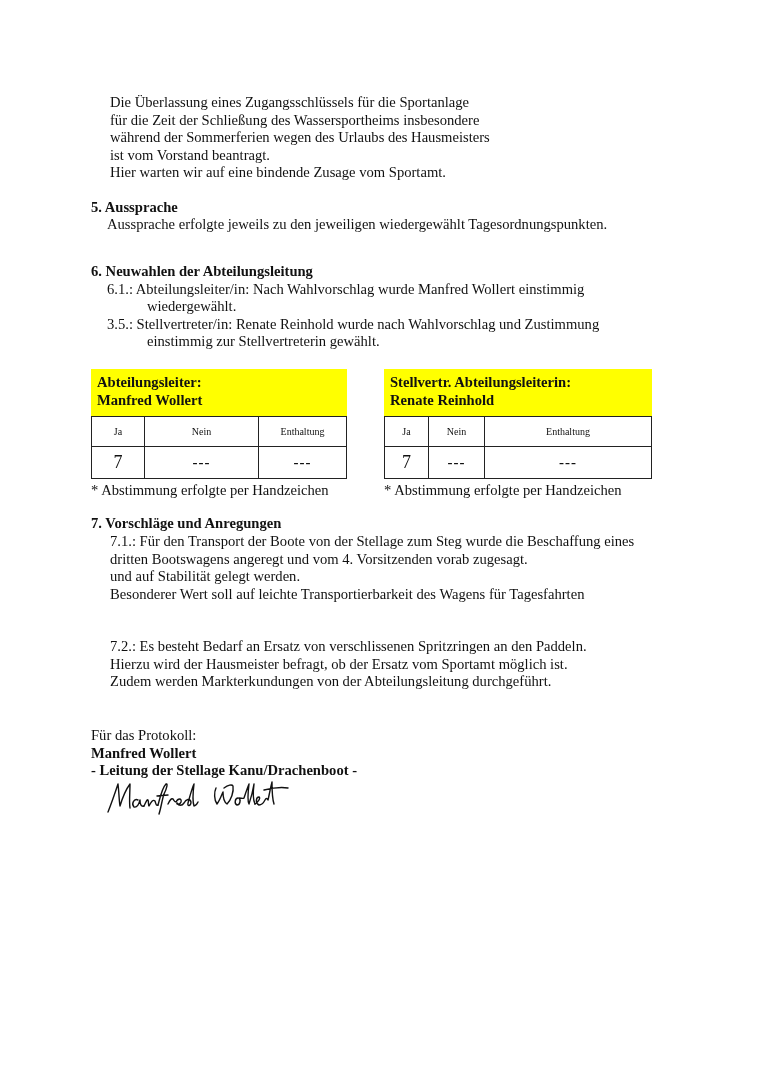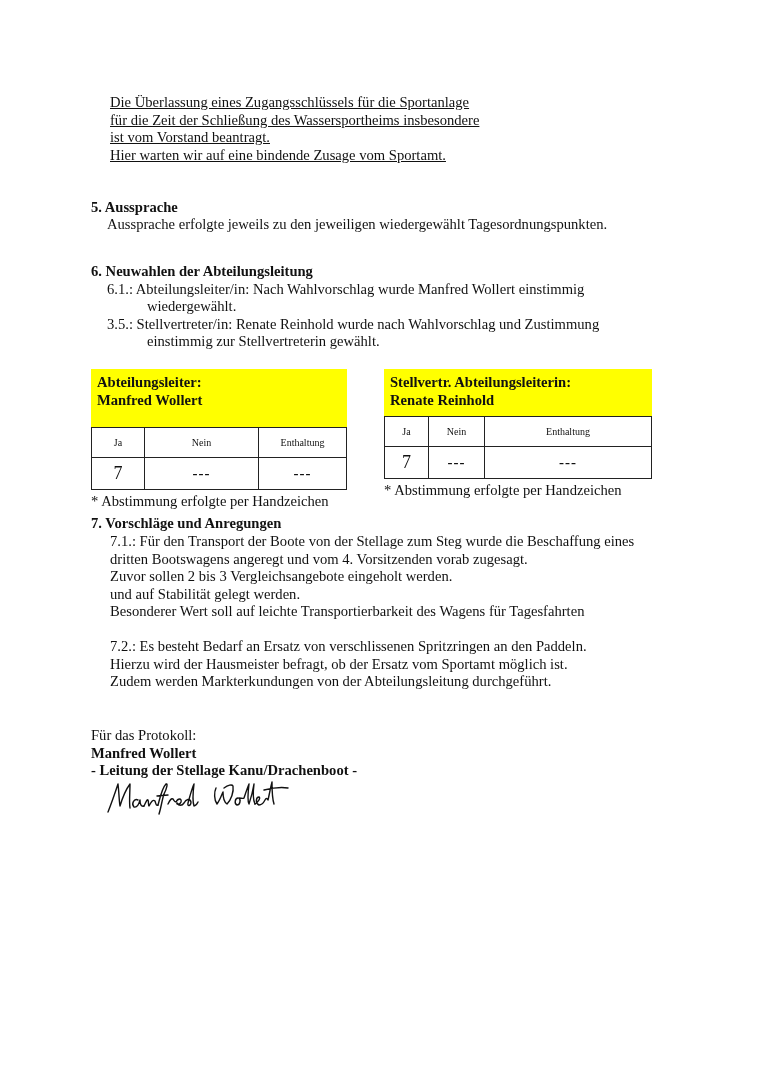--- a/index.html
+++ b/index.html
@@ -24,38 +24,39 @@
   .vote-table tr.hdr td { height: 29px; font-size: 10px; }
   .vote-table tr.val td { height: 31px; font-size: 18px; }
   .vote-table tr.val td.dash { font-size: 15px; font-weight: bold; letter-spacing: 1px; }
   .vote-note { white-space: nowrap; margin-top: 3px; }
 
   .sig { position: absolute; left: 104px; top: 778px; }
 </style>
 </head>
 <body>
 
-<div class="abs" style="left:110px; top:94px;text-decoration:underline;">
+<div class="abs" style="left:110px; top:94px;">
   <span class="line">Die Überlassung eines Zugangsschlüssels für die Sportanlage</span>
   <span class="line">für die Zeit der Schließung des Wassersportheims insbesondere</span>
+  <span class="line">während der Sommerferien wegen des Urlaubs des Hausmeisters</span>
   <span class="line">ist vom Vorstand beantragt.</span>
   <span class="line">Hier warten wir auf eine bindende Zusage vom Sportamt.</span>
 </div>
 
 <div class="abs b" style="left:91px; top:199px;">5. Aussprache</div>
 <div class="abs" style="left:107px; top:216px;">Aussprache erfolgte jeweils zu den jeweiligen wiedergewählt Tagesordnungspunkten.</div>
 
 <div class="abs b" style="left:91px; top:263px;">6. Neuwahlen der Abteilungsleitung</div>
 <div class="abs" style="left:107px; top:281px;">6.1.: Abteilungsleiter/in: Nach Wahlvorschlag wurde Manfred Wollert einstimmig</div>
 <div class="abs" style="left:147px; top:298px;">wiedergewählt.</div>
 <div class="abs" style="left:107px; top:316px;">3.5.: Stellvertreter/in: Renate Reinhold wurde nach Wahlvorschlag und Zustimmung</div>
 <div class="abs" style="left:147px; top:333px;">einstimmig zur Stellvertreterin gewählt.</div>
 
 <div class="vote-box" style="left:91px; top:369px; width:256px;">
-  <div class="vote-head" style="height:58px;">
+  <div class="vote-head" style="height:47px;">
     <span class="line">Abteilungsleiter:</span>
     <span class="line">Manfred Wollert</span>
   </div>
   <table class="vote-table">
     <colgroup>
         <col style="width:53px">
         <col style="width:114px">
         <col>
       </colgroup>
     <tbody>
@@ -98,21 +99,20 @@
     </tr>
   </tbody>
     </table>
   <div class="vote-note">* Abstimmung erfolgte per Handzeichen</div>
 </div>
 
 <div class="abs b" style="left:91px; top:515px;">7. Vorschläge und Anregungen</div>
 <div class="abs" style="left:110px; top:533px;">
   <span class="line">7.1.: Für den Transport der Boote von der Stellage zum Steg wurde die Beschaffung eines</span>
   <span class="line">dritten Bootswagens angeregt und vom 4. Vorsitzenden vorab zugesagt.</span>
-  <span class="line">Zuvor sollen 2 bis 3 Vergleichsangebote eingeholt werden.</span>
   <span class="line">und auf Stabilität gelegt werden.</span>
   <span class="line">Besonderer Wert soll auf leichte Transportierbarkeit des Wagens für Tagesfahrten</span>
 </div>
 <div class="abs" style="left:110px; top:638px;">
   <span class="line">7.2.: Es besteht Bedarf an Ersatz von verschlissenen Spritzringen an den Paddeln.</span>
   <span class="line">Hierzu wird der Hausmeister befragt, ob der Ersatz vom Sportamt möglich ist.</span>
   <span class="line">Zudem werden Markterkundungen von der Abteilungsleitung durchgeführt.</span>
 </div>
 
 <div class="abs" style="left:91px; top:727px;">Für das Protokoll:</div>

